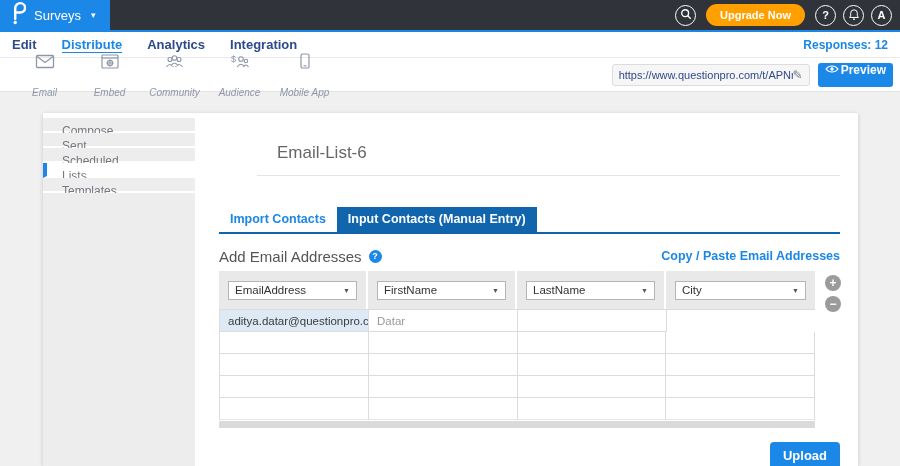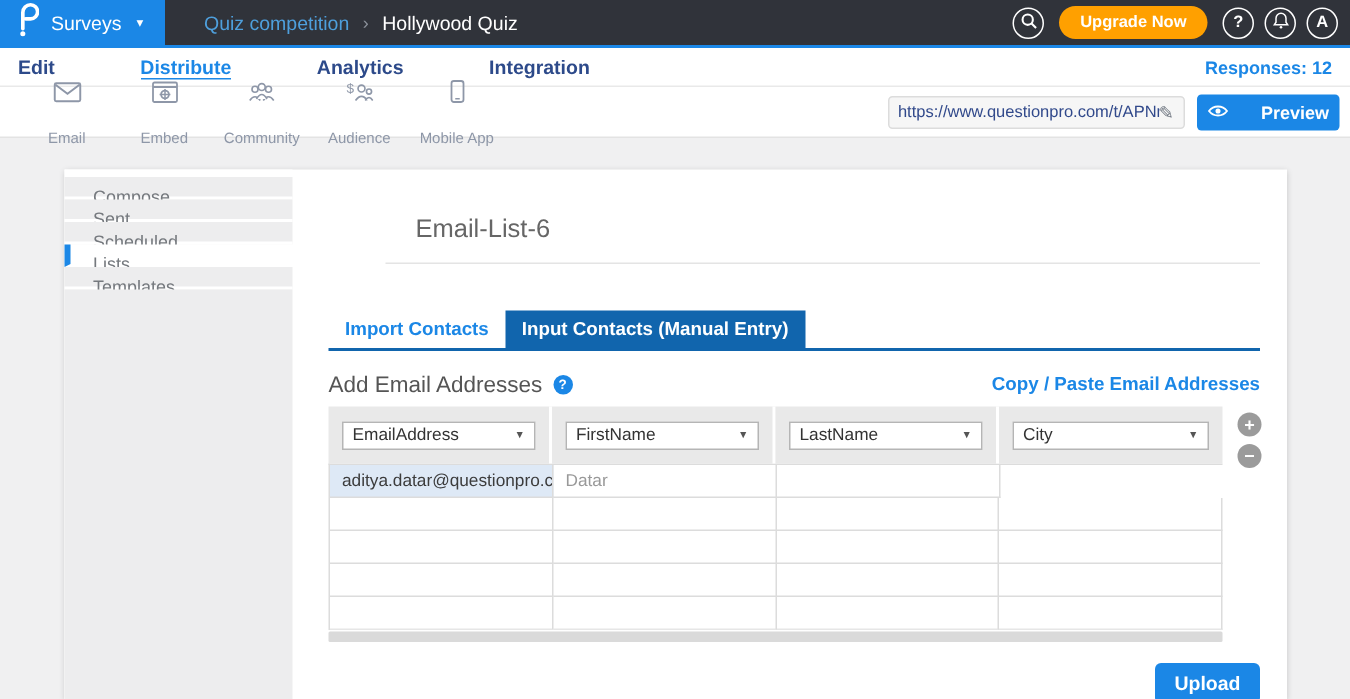--- a/index.html
+++ b/index.html
@@ -20,39 +20,39 @@
   .top-right { margin-left:auto; display:flex; align-items:center; gap:7px; padding-right:8px; }
   .circle-btn { width:21px; height:21px; border:1.5px solid #fff; border-radius:50%;
     color:#fff; display:flex; align-items:center; justify-content:center;
     font-size:11px; font-weight:bold; cursor:pointer; }
   .upgrade { height:22px; background:#ffa000; border-radius:11px; color:#fff;
     font-size:11px; font-weight:bold; display:flex; align-items:center;
     padding:0 14px; border:none; cursor:pointer; margin:0 3px; }
 
   
   .nav { height:26px; background:#fff; display:flex; align-items:center;
-    padding:0 12px; border-bottom:1px solid #e9e9e9;gap:32px; }
+    padding:0 12px; border-bottom:1px solid #e9e9e9; }
   .nav-item { font-size:13px; font-weight:bold; color:#2d4a8a; margin-right:25px; cursor:pointer; }
   .nav-item.active { color:#1b87e6; border-bottom:1px solid #1b87e6; }
   .responses { margin-left:auto; color:#1b87e6; font-size:12px; font-weight:bold; }
 
   
   .toolbar { height:34px; background:#fff; display:flex; align-items:center;
     border-bottom:1px solid #e3e3e3; padding:0 7px 0 12px; }
   .tool-item { width:65px; display:flex; flex-direction:column; align-items:center;
     justify-content:center; color:#8e97a8; cursor:pointer; padding-top:2px; }
-  .tool-label { font-size:10px; margin-top:18px; }
+  .tool-label { font-size:10px; margin-top:18px;font-style:italic; }
   .tool-icon svg { display:block; }
   .toolbar-right { margin-left:auto; display:flex; align-items:center; gap:8px; }
   .url-box { width:198px; height:22px; background:#f6f6f6; border:1px solid #dcdcdc;
     border-radius:3px; display:flex; align-items:center; padding:0 6px; }
   .url-text { font-size:11px; color:#31498b; white-space:nowrap; overflow:hidden; flex:1; }
   .pencil { color:#6f7680; font-size:12px; cursor:pointer; }
   .preview-btn { height:24px; background:#1b87e6; color:#fff; border:none; border-radius:3px;
-    font-size:12px; font-weight:bold; display:flex; align-items:center; gap:22px;
+    font-size:12px; font-weight:bold; display:flex; align-items:flex-start; gap:2px;
     padding:0 7px; cursor:pointer; }
 
   
   .content { height:374px; padding:21px 42px 0 43px; }
   .card { background:#fff; height:353px; box-shadow:0 1px 4px rgba(0,0,0,.18); display:flex; }
   .side { width:152px; display:flex; flex-direction:column; background:#fff; padding-top:5px; }
   .side-item { height:15px; line-height:27px; padding-left:19px; font-size:12px;
     color:#75797e; background:#ededee; border-bottom:2px solid #fff; cursor:pointer; }
   .side-item.active { background:#fff; border-left:4px solid #1b87e6; padding-left:15px;
     border-bottom:2px solid #fff; }
@@ -111,25 +111,20 @@
 <div class="topbar">
   <div class="logo-btn">
     <span>
       <svg width="15" height="24" viewBox="0 0 16 25">
         <path d="M4.5 19 V7.5 A5.5 5.5 0 0 1 10 2 A5 5 0 0 1 10 12 H6.5" fill="none" stroke="#fff" stroke-width="2.6" stroke-linecap="round"></path>
         <circle cx="4.5" cy="22.6" r="1.8" fill="#fff"></circle>
       </svg>
     </span>
     <span class="surveys-label">Surveys</span>
     <span class="caret">▾</span>
-  </div>
-  <div class="crumb">
-    <span class="crumb-parent">Quiz competition</span>
-    <span class="crumb-sep">›</span>
-    <span class="crumb-current">Hollywood Quiz</span>
   </div>
   <div class="top-right">
     <span class="circle-btn">
       <span>
         <svg width="12" height="12" viewBox="0 0 14 14">
           <circle cx="6" cy="6" r="4" fill="none" stroke="#fff" stroke-width="1.6"></circle>
           <line x1="9" y1="9" x2="12.5" y2="12.5" stroke="#fff" stroke-width="1.6"></line>
         </svg>
       </span>
     </span>

